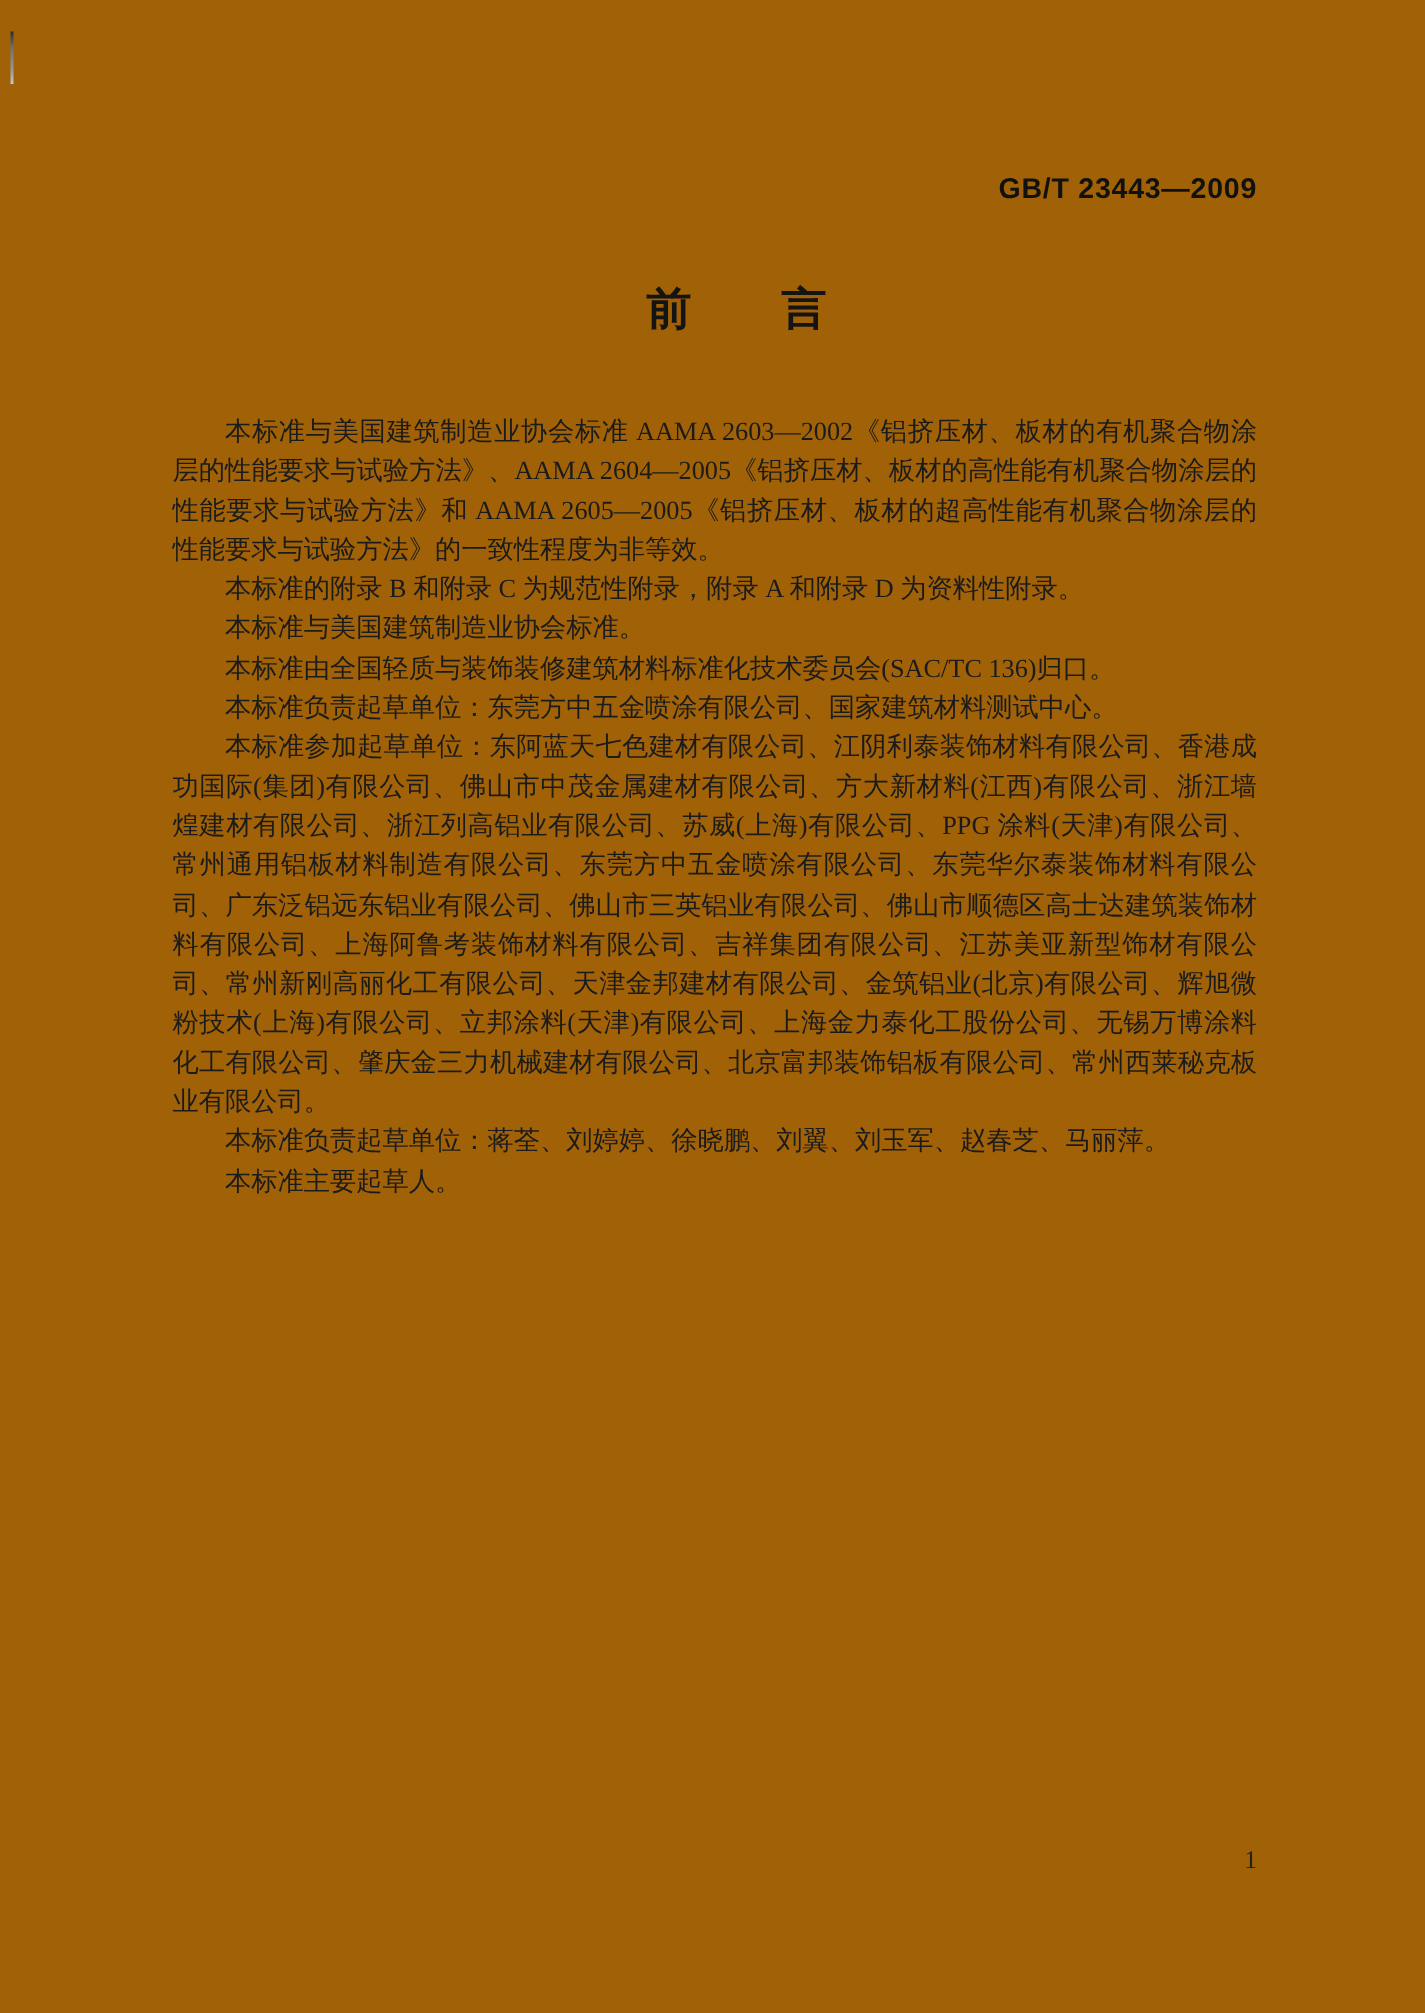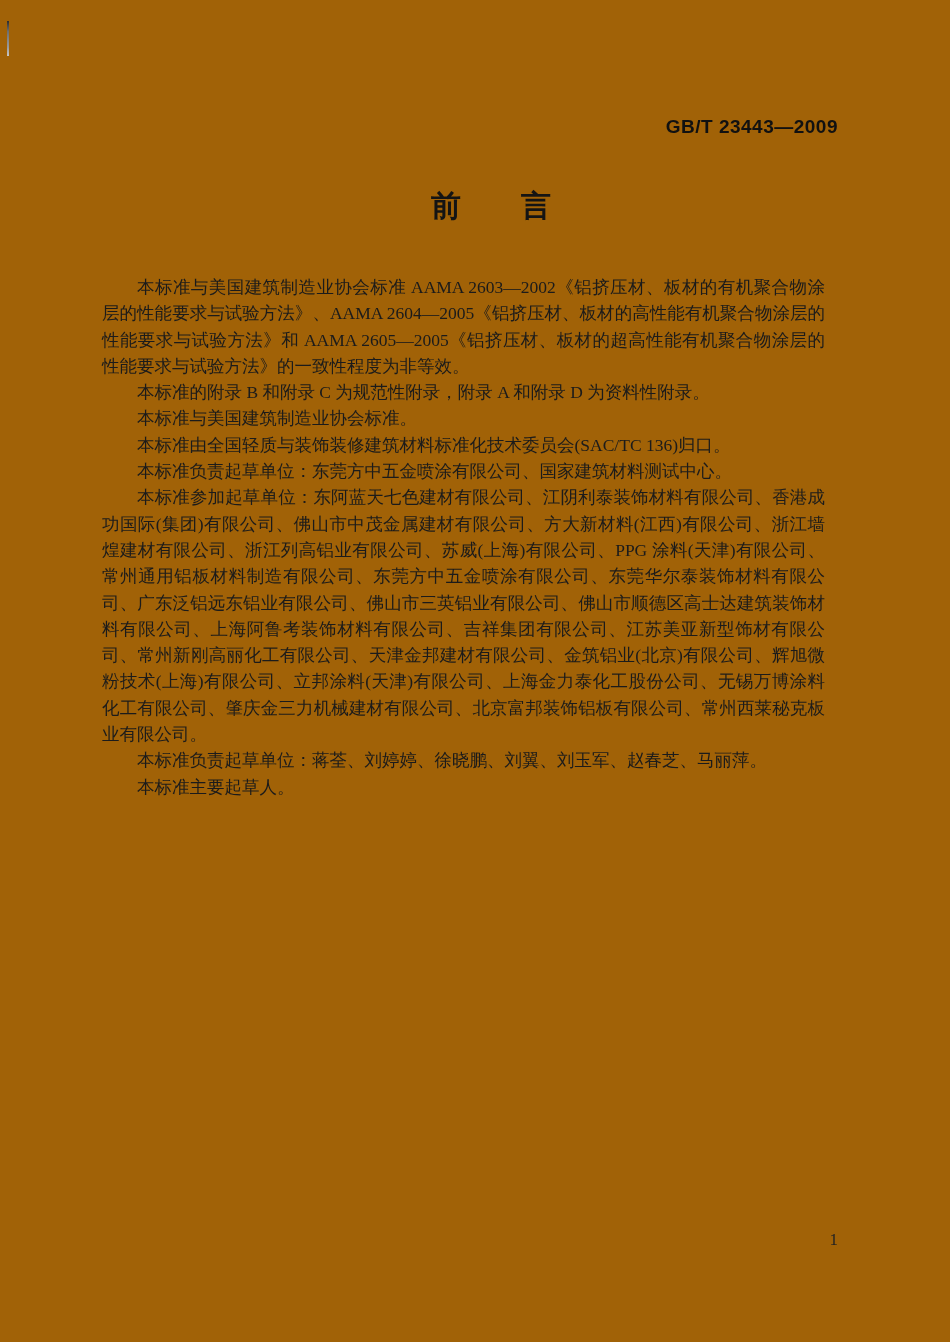--- a/index.html
+++ b/index.html
@@ -42,21 +42,21 @@
     left: 16px;
     width: 100%;
     text-align: center;
     font-size: 30px;
     font-weight: 700;
     color: #141414;
   }
   .body-text {
     position: absolute;
     top: 274px;
-    left: 102px;
+    left: 115px;
     width: 723px;
     font-size: 17.5px;
     line-height: 26.3px;
     text-align: justify;
     color: #1b1b1b;
   }
   .body-text p {
     margin: 0;
     padding: 0;
     text-indent: 2em;

